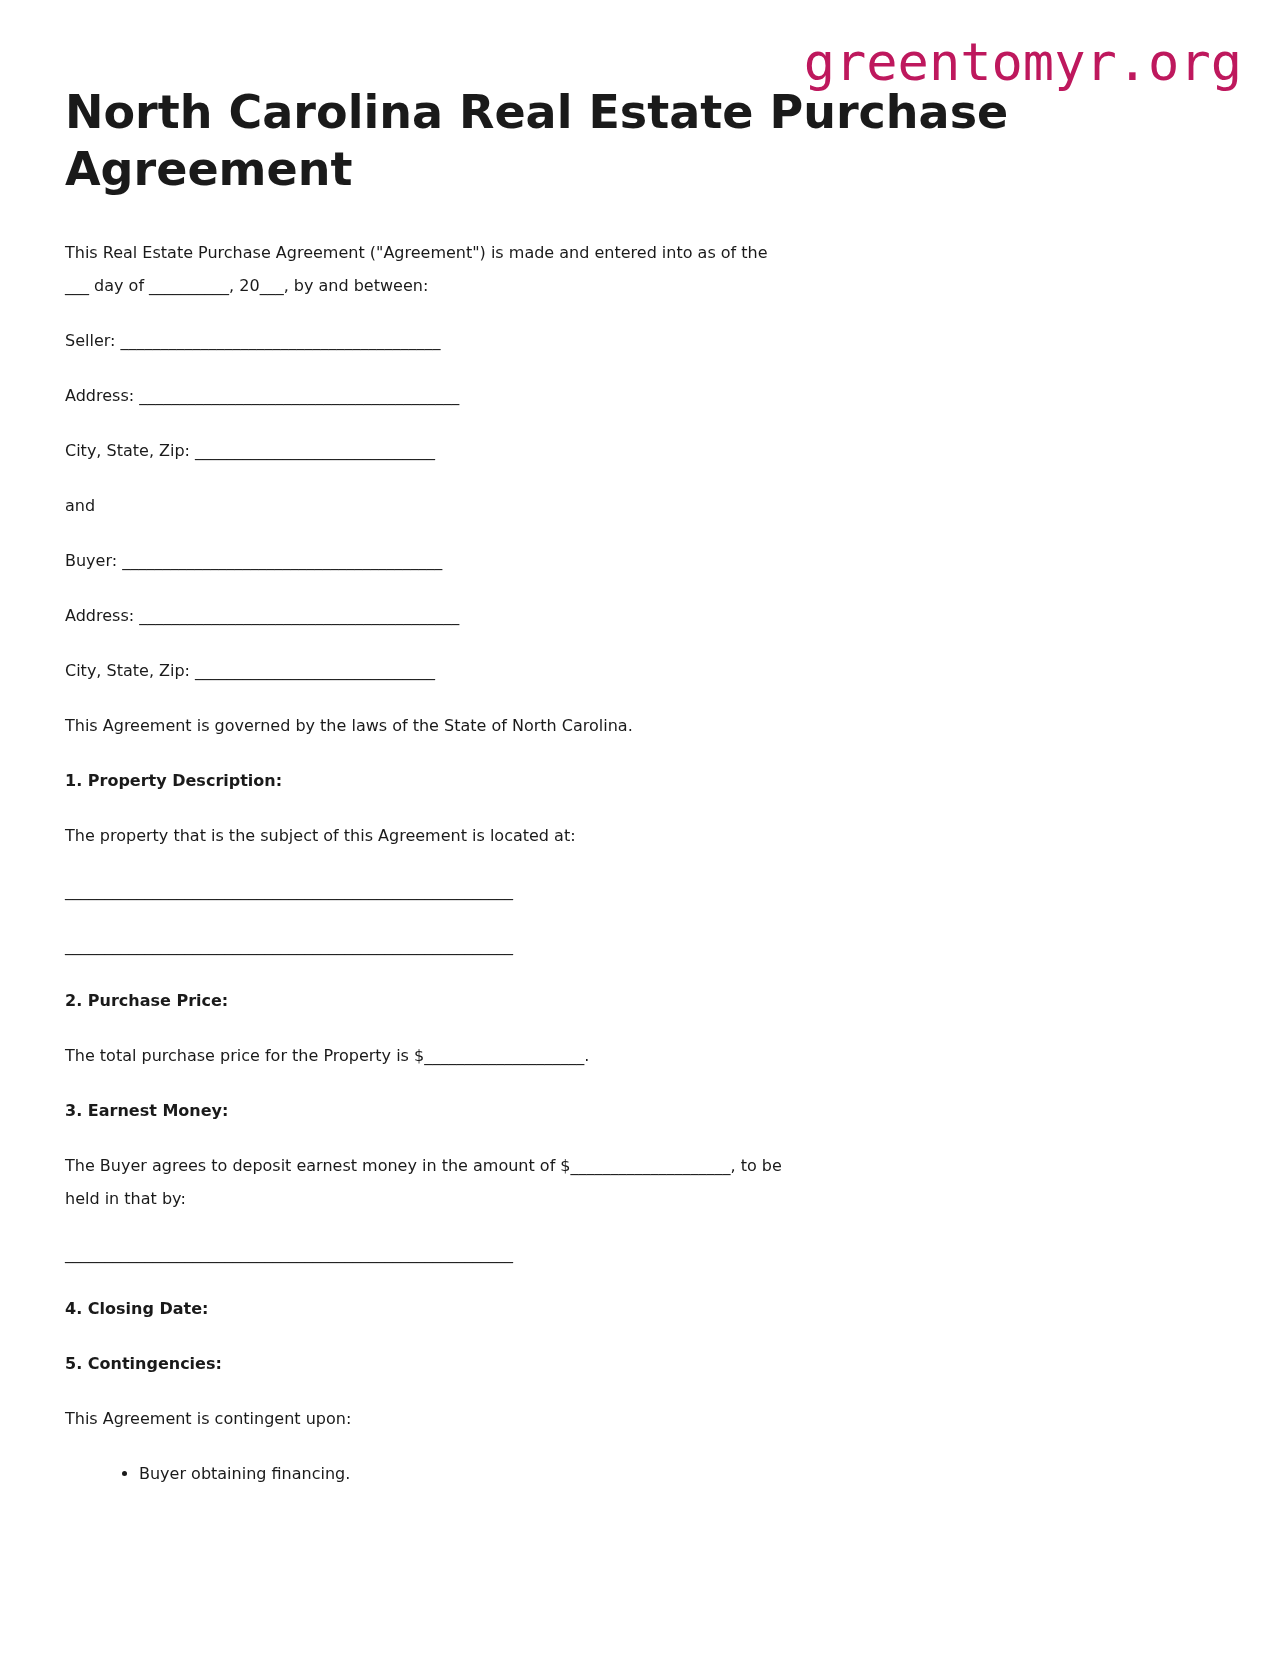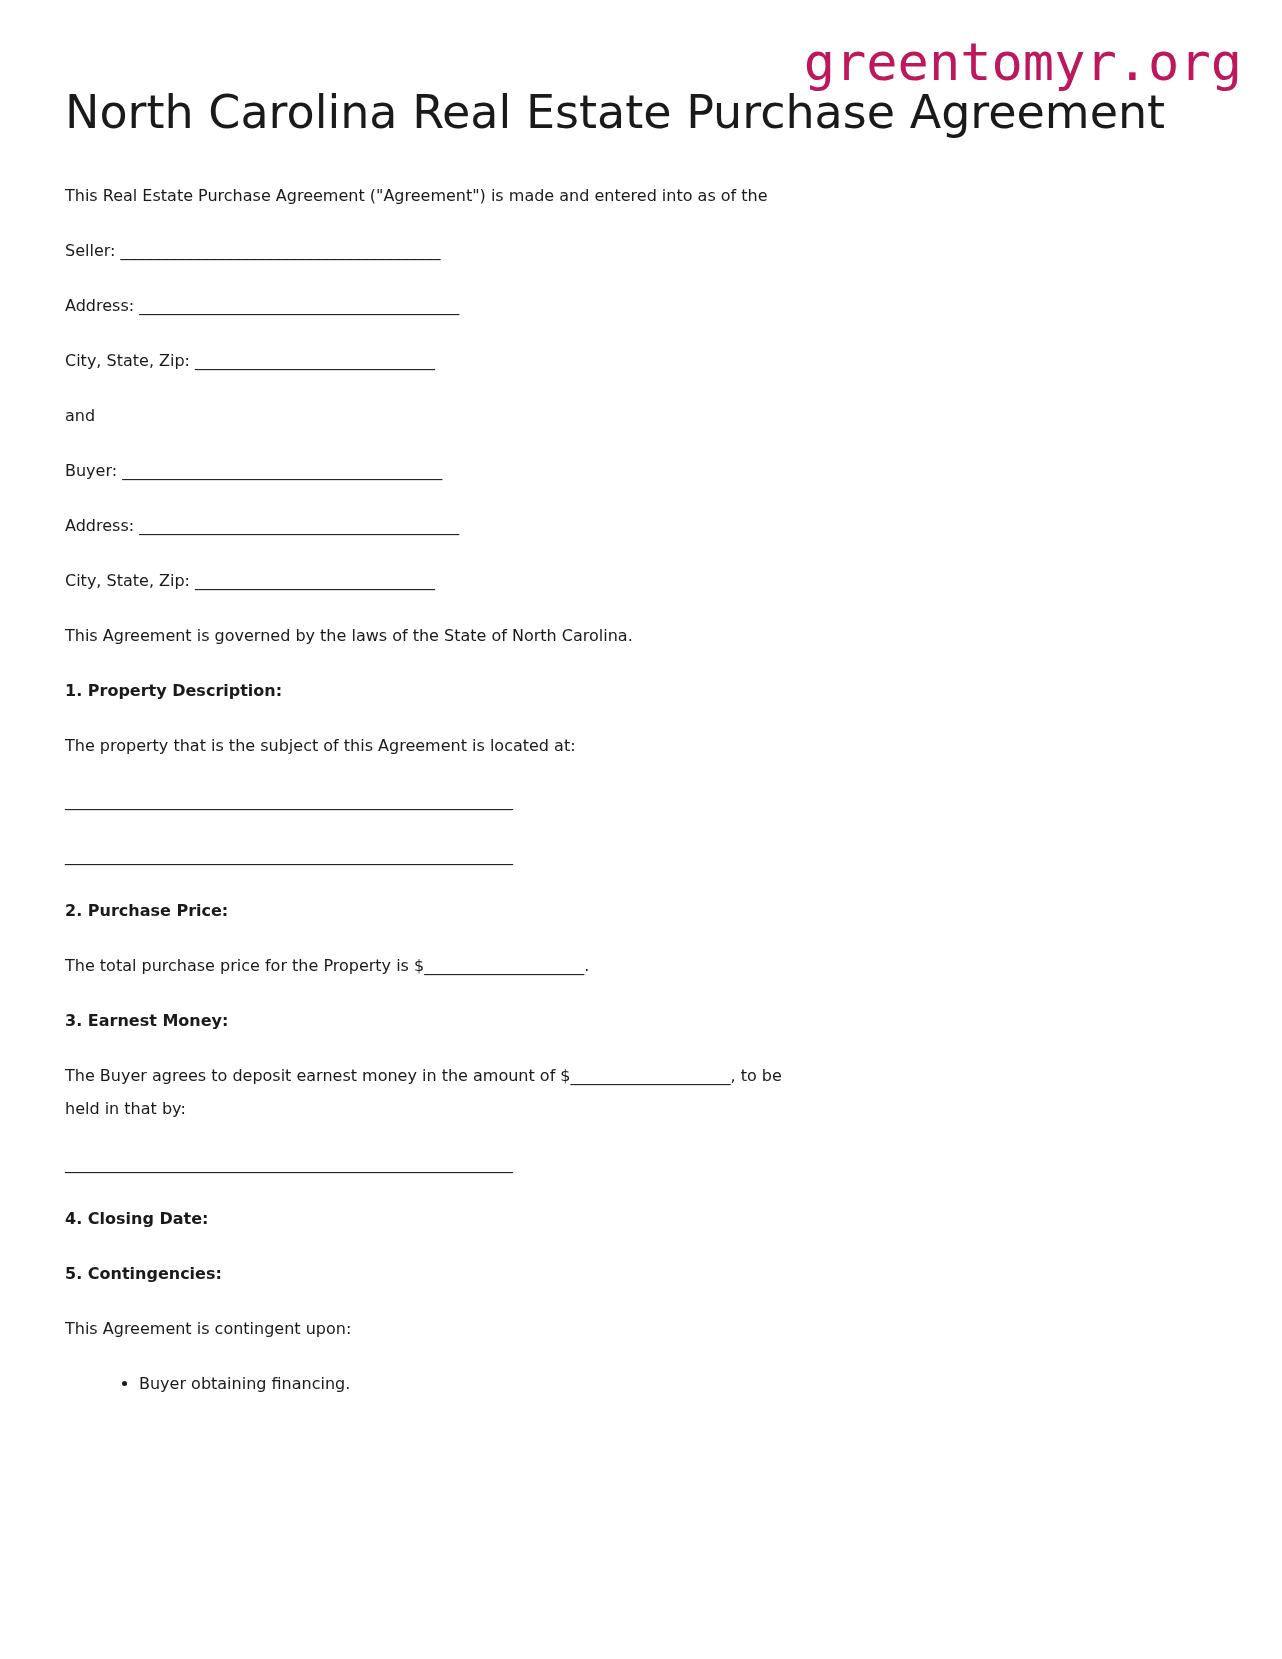--- a/index.html
+++ b/index.html
@@ -22,21 +22,21 @@
     color: #be185d;
     white-space: nowrap;
   }
   .page {
     padding: 84px 65px 0 65px;
   }
   h1.doc-title {
     margin: 0 0 38px 0;
     font-size: 46px;
     line-height: 57px;
-    font-weight: normal;
+    font-weight: bold;
     letter-spacing: 0;
     color: #1a1a1a;
   }
   .doc p, .doc h2, .doc ul {
     margin: 22px 0;
     font-size: 16px;
     line-height: 33px;
     font-weight: normal;
   }
   .doc p { white-space: nowrap; }
@@ -50,20 +50,21 @@
 <body>
 
 <div class="watermark">greentomyr.org</div>
 
 <div class="page doc">
 
   <h1 class="doc-title">North Carolina Real Estate Purchase Agreement</h1>
 
   <p>
       <span class="block">This Real Estate Purchase Agreement ("Agreement") is made and entered into as of the</span>
+      <span class="block">___ day of __________, 20___, by and between:</span>
     </p>
 
   <p><span class="lbl">Seller:</span><span> ________________________________________</span></p>
 
   <p><span class="lbl">Address:</span><span> ________________________________________</span></p>
 
   <p><span class="lbl">City, State, Zip:</span><span> ______________________________</span></p>
 
   <p>and</p>
 

